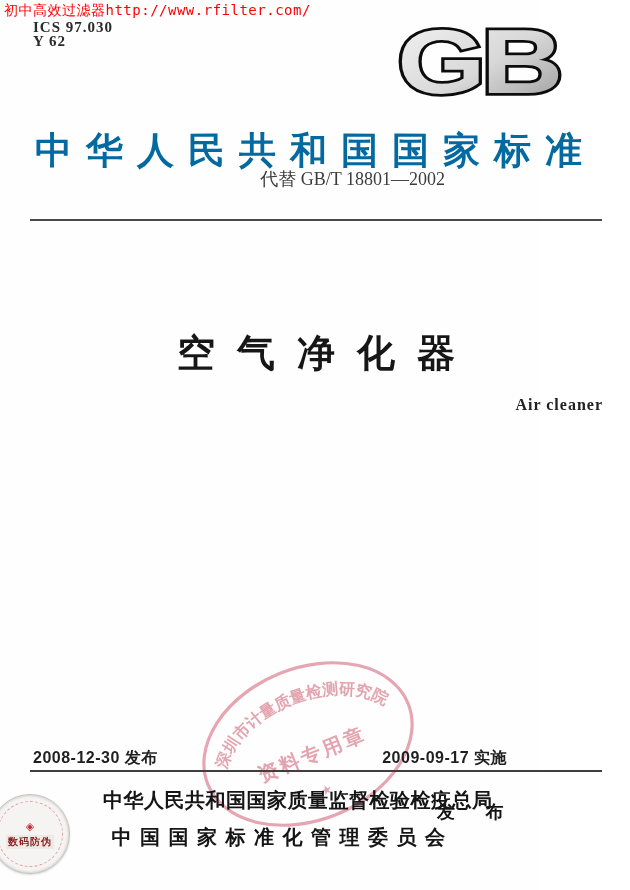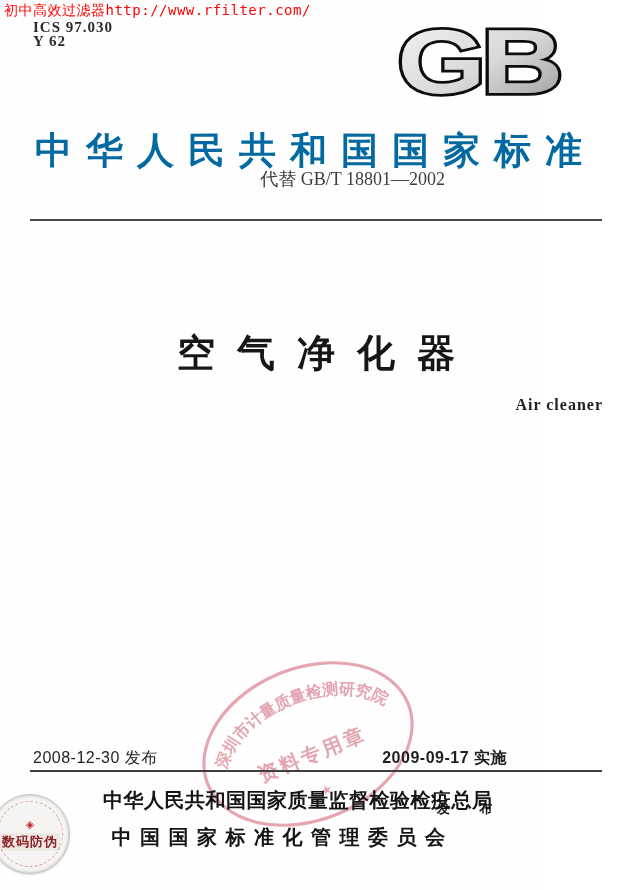--- a/index.html
+++ b/index.html
@@ -50,50 +50,50 @@
   }
 
   
   .stamp { position:absolute; left:193px; top:658px; width:230px; height:172px;
            transform:rotate(-22deg); opacity:0.8; mix-blend-mode:multiply; }
 
   
   .date-issue {
     position:absolute; left:33px; top:748px;
     font-family:"Liberation Sans","DejaVu Sans",sans-serif;
-    font-size:16px; font-weight:normal; color:#1f1f1f; letter-spacing:0.5px;
+    font-size:16px; font-weight:bold; color:#1f1f1f; letter-spacing:0.5px;
   }
   .date-impl {
     position:absolute; right:33px; top:748px;
     font-family:"Liberation Sans","DejaVu Sans",sans-serif;
     font-size:16px; font-weight:bold; color:#1f1f1f; letter-spacing:0.5px;
   }
   .rule-bottom { position:absolute; left:30px; top:770px; width:572px; height:2px; background:#3f3f3f; }
 
   
   .issuer-block { position:absolute; left:103px; top:787px; width:326px; text-align:center; }
   .issuer-line1 { font-size:20px; font-weight:bold; letter-spacing:0.5px; white-space:nowrap; color:#151515; }
   .issuer-line2 { font-size:20px; font-weight:bold; letter-spacing:8.5px; text-indent:8.5px; white-space:nowrap; color:#151515; margin-top:10px; }
   .publish-label {
     position:absolute; left:437px; top:800px;
-    font-size:13px; font-weight:bold; letter-spacing:13px; color:#151515; white-space:nowrap;text-align:center;
+    font-size:18px; font-weight:bold; letter-spacing:13px; color:#151515; white-space:nowrap;text-align:center;
   }
 
   
   .sticker {
     position:absolute; left:-10px; top:794px; width:80px; height:80px;
     border-radius:50%; background:#f6f4f2; border:1px solid #c6c2be;
     box-shadow:0 0 3px rgba(0,0,0,0.25) inset, 0 1px 2px rgba(0,0,0,0.15);
     display:flex; flex-direction:column; align-items:center; justify-content:center;
   }
   .sticker-ring { position:absolute; left:6px; top:6px; right:6px; bottom:6px;
     border-radius:50%; border:1px dashed rgba(195,55,65,0.45); }
   .sticker-logo { font-size:11px; color:#c03038; line-height:12px; }
   .sticker-label {
-    margin-top:3px; font-size:13px; font-weight:bold; color:#8b2226;
+    margin-top:3px; font-size:10px; font-weight:bold; color:#8b2226;
     background:#efe9e4; padding:0 2px; letter-spacing:1px; white-space:nowrap;
   }
 </style>
 </head>
 <body>
 
 <div class="page">
 
   <div class="url-banner">初中高效过滤器http://www.rfilter.com/</div>
 

